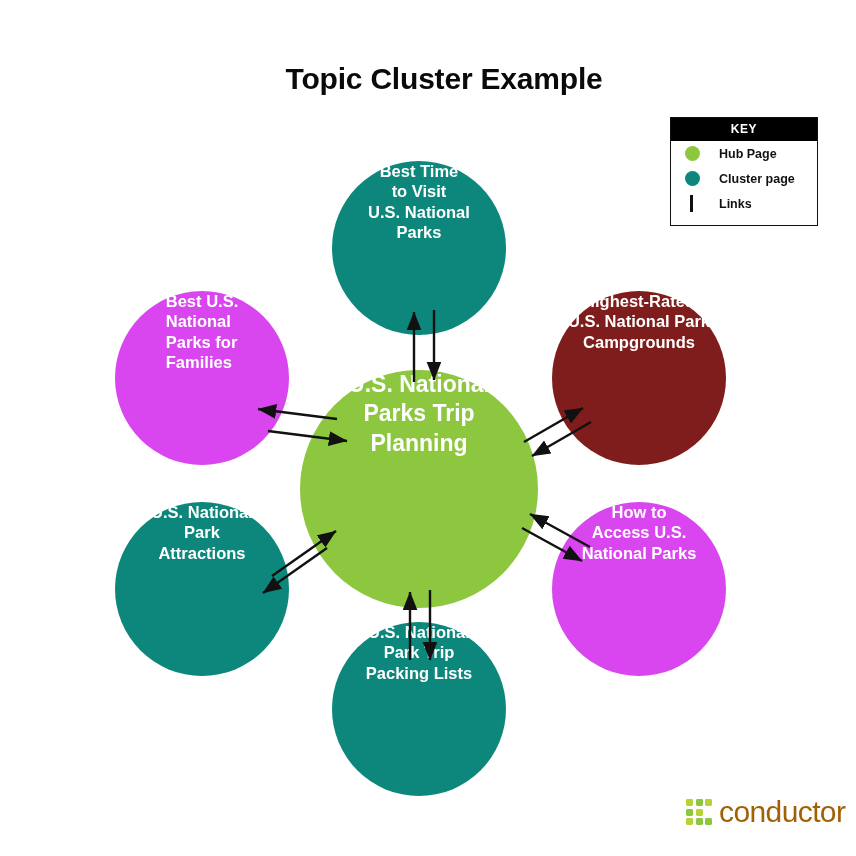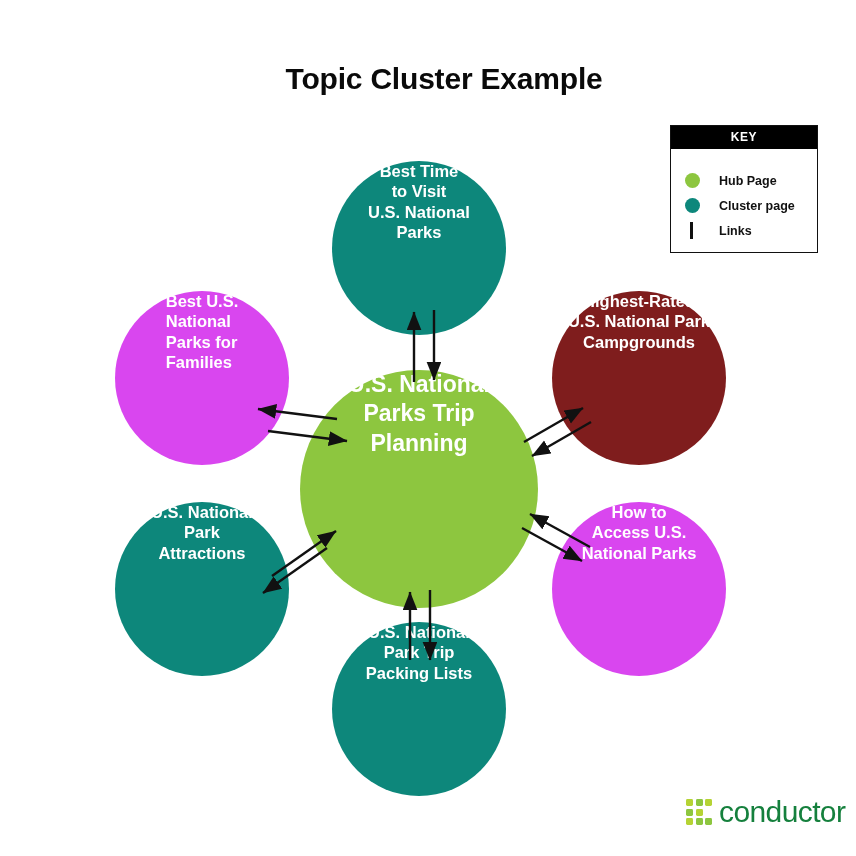--- a/index.html
+++ b/index.html
@@ -30,33 +30,32 @@
 
   
   #legend {
     position: absolute;
     left: 670px;
     top: 117px;
     width: 148px;
     border: 1.5px solid #111111;
     background: #ffffff;
     box-sizing: border-box;
-    margin-top: 8px;
   }
   #legend-header {
     background: #000000;
     color: #ffffff;
     text-align: center;
     font-size: 12px;
     font-weight: bold;
     letter-spacing: 0.6px;
     padding: 4px 0 5px 0;
   }
   #legend-body {
-    padding: 19px 0 9px 0;
+    padding: 0 0 9px 0;
   }
   .legend-row {
     display: flex;
     align-items: center;
     height: 25px;
     padding-left: 14px;
   }
   .legend-marker {
     width: 34px;
     display: flex;
@@ -162,21 +161,21 @@
   #logo-mark i {
     display: block;
     width: 7px;
     height: 7px;
     border-radius: 1.4px;
   }
   #logo-text {
     font-size: 30px;
     font-weight: normal;
     letter-spacing: -0.6px;
-    color: #15803d;
+    color: #a16207;
     line-height: 1;
   }
 </style>
 </head>
 <body>
 
 <div id="page-title">Topic Cluster Example</div>
 
 <div id="legend">
   <div id="legend-header">KEY</div>

